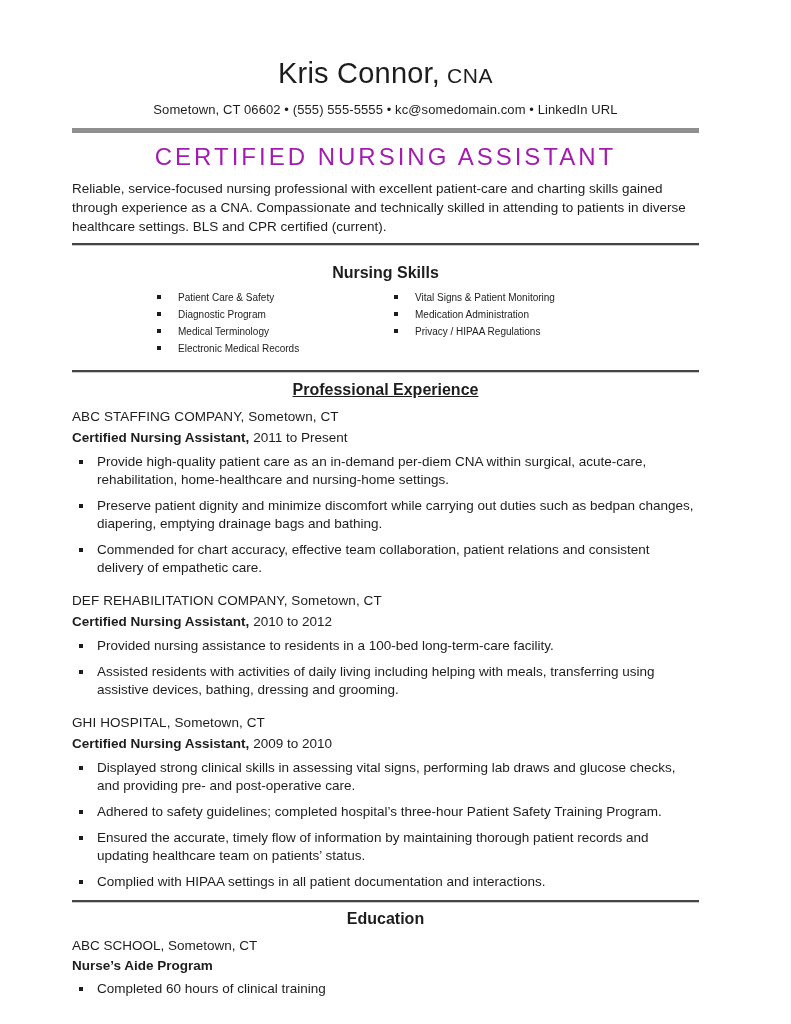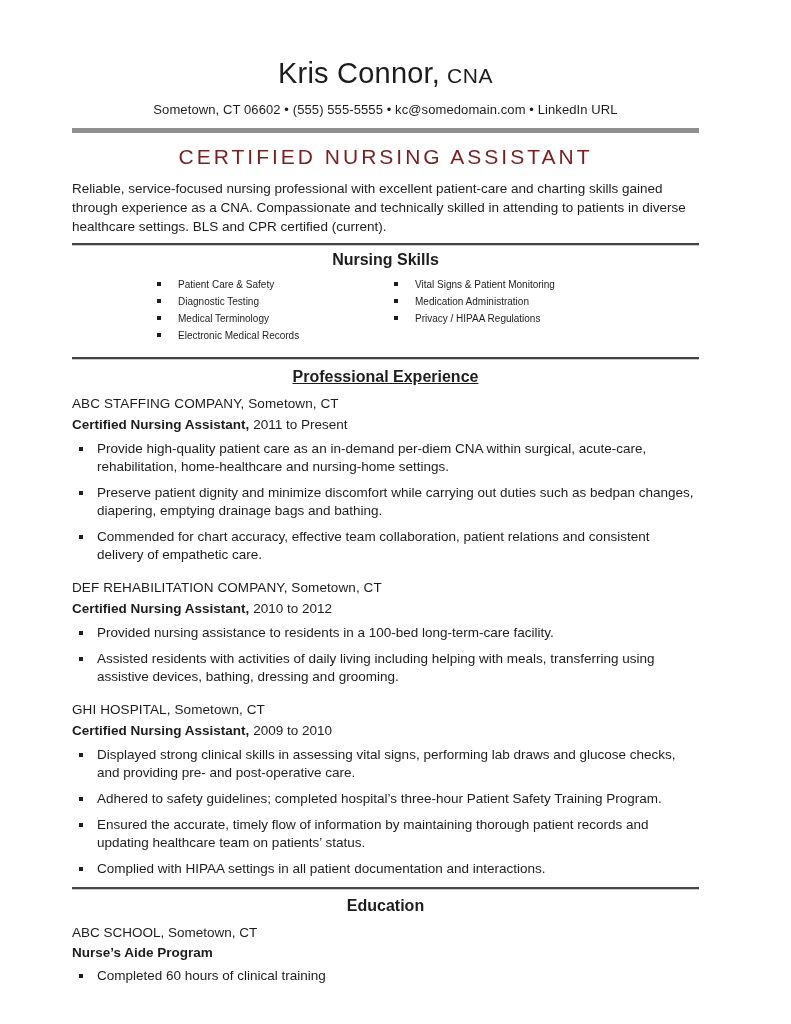--- a/index.html
+++ b/index.html
@@ -14,28 +14,28 @@
 
   
   .name-line { text-align: center; line-height: 34px; white-space: nowrap; }
   .name { font-size: 29px; font-weight: 400; letter-spacing: 0.2px; }
   .credential { font-size: 21px; font-weight: 400; margin-left: 7px; letter-spacing: 0.5px; }
   .contact { text-align: center; font-size: 13px; line-height: 16px; margin-top: 7px; letter-spacing: 0.1px; }
 
   .rule-thick { height: 5px; background: #8f8f8f; margin-top: 10px; }
   .rule-thin  { height: 0; border-top: 2px solid #454545; border-bottom: 1px solid #c9c9c9; }
 
-  .doc-title { text-align: center; font-size: 21px; font-weight: 400; letter-spacing: 3px;
-               line-height: 24px; margin-top: 12px; color: #7f1d1d; }
+  .doc-title { text-align: center; font-size: 24px; font-weight: 400; letter-spacing: 3px;
+               line-height: 24px; margin-top: 12px; color: #a21caf; }
 
   .summary { font-size: 13.5px; line-height: 19px; margin-top: 10px; }
 
   
   .rule-1 { margin-top: 7px; }
-  .section-heading { text-align: center; font-size: 16px; font-weight: 700; line-height: 19px; margin-top: 4px; }
+  .section-heading { text-align: center; font-size: 16px; font-weight: 700; line-height: 19px; margin-top: 17px; }
 
   
   .skills-cols { display: flex; margin-top: 7px; padding-left: 83px; }
   .skills-col { list-style: none; }
   .skills-col.left { width: 237px; }
   .skills-col li { position: relative; padding-left: 23px; font-size: 10px; line-height: 17px; }
   .skills-col li::before { content: ""; position: absolute; left: 2px; top: 6px;
                            width: 4px; height: 4px; background: #1d1d1d; }
   .rule-2 { margin-top: 13px; }
 
@@ -77,21 +77,21 @@
   <p class="summary">Reliable, service-focused nursing professional with excellent patient-care and charting skills gained through experience as a CNA. Compassionate and technically skilled in attending to patients in diverse healthcare settings. BLS and CPR certified (current).</p>
 
   <div class="rule-thin rule-1"></div>
   <div class="section-heading">Nursing Skills</div>
 
   <div class="skills-cols">
     <ul class="skills-col left">
 
         <li><span>Patient Care &amp; Safety</span></li>
 
-        <li><span>Diagnostic Testing</span></li>
+        <li><span>Diagnostic Program</span></li>
 
         <li><span>Medical Terminology</span></li>
 
         <li><span>Electronic Medical Records</span></li>
       </ul>
     <ul class="skills-col right">
 
         <li><span>Vital Signs &amp; Patient Monitoring</span></li>
 
         <li><span>Medication Administration</span></li>

